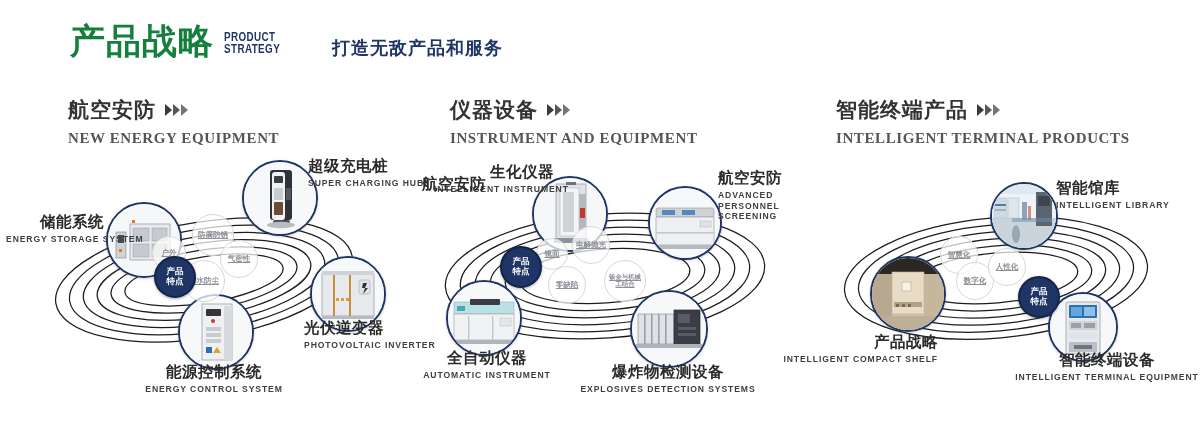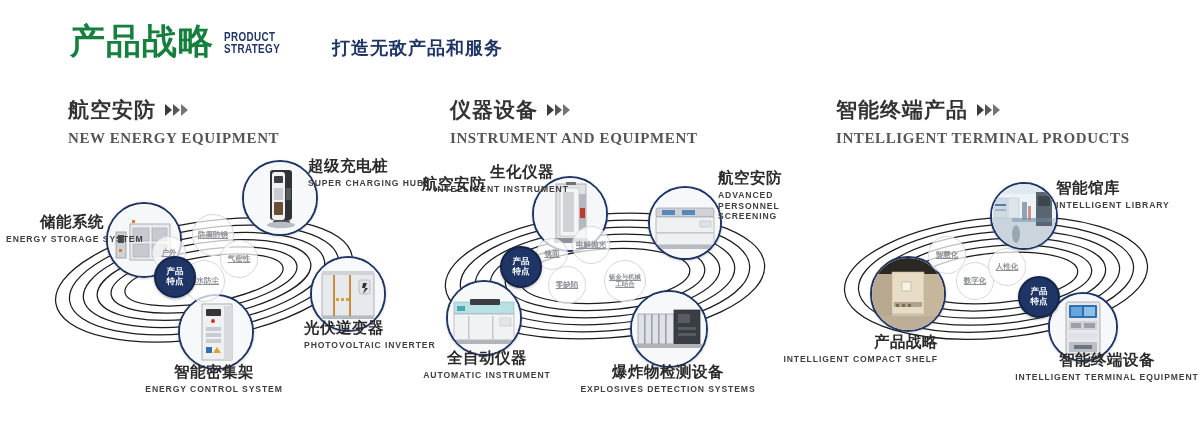--- a/index.html
+++ b/index.html
@@ -241,21 +241,21 @@
           <circle cx="33" cy="25" r="2" fill="#c0392b"></circle>
           <rect x="26" y="31" width="15" height="4" fill="#c8ccd1"></rect>
           <rect x="26" y="37" width="15" height="4" fill="#c8ccd1"></rect>
           <rect x="26" y="43" width="15" height="4" fill="#c8ccd1"></rect>
           <rect x="26" y="51" width="6" height="6" fill="#2e6fb5"></rect>
           <path d="M37 51 l4 6 -8 0z" fill="#e0a32a"></path>
         </svg>
       </div>
     </div>
     <div class="lab c" style="left:114px;top:212px;width:184px;">
-      <div class="cn">智能密集架</div>
+      <div class="cn">能源控制系统</div>
       <div class="en">ENERGY CONTROL SYSTEM</div>
     </div>
 
     <div class="feat" style="left:144px;top:84px;width:34px;height:34px;">户外</div>
     <div class="feat" style="left:184px;top:62px;width:42px;height:42px;">防腐防锈</div>
     <div class="feat" style="left:175px;top:108px;width:42px;height:42px;">防水防尘</div>
     <div class="feat" style="left:212px;top:88px;width:38px;height:38px;">气密性</div>
 
     <div class="core" style="left:146px;top:104px;width:38px;height:38px;">
       <div>
@@ -456,21 +456,21 @@
           <rect x="19" y="48" width="28" height="10" fill="#b9bfc5"></rect>
           <rect x="24" y="51" width="18" height="4" fill="#6f757c"></rect>
         </svg>
       </div>
     </div>
     <div class="lab c" style="left:212px;top:200px;width:190px;">
       <div class="cn">智能终端设备</div>
       <div class="en">INTELLIGENT TERMINAL EQUIPMENT</div>
     </div>
 
-    <div class="feat" style="left:128px;top:84px;width:38px;height:38px;">智慧化</div>
+    <div class="feat" style="left:140px;top:84px;width:38px;height:38px;">智慧化</div>
     <div class="feat" style="left:156px;top:110px;width:38px;height:38px;">数字化</div>
     <div class="feat" style="left:188px;top:96px;width:38px;height:38px;">人性化</div>
 
     <div class="core" style="left:218px;top:124px;width:38px;height:38px;">
       <div>
         <div>产品</div>
         <div>特点</div>
       </div>
     </div>
   </div>

